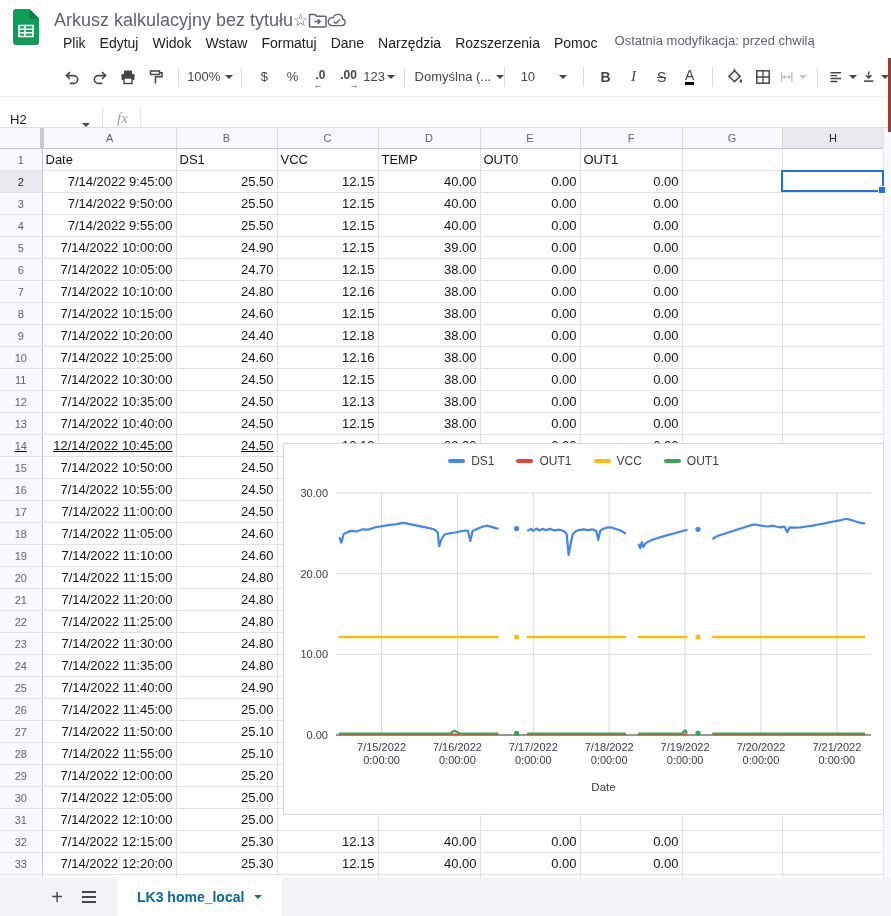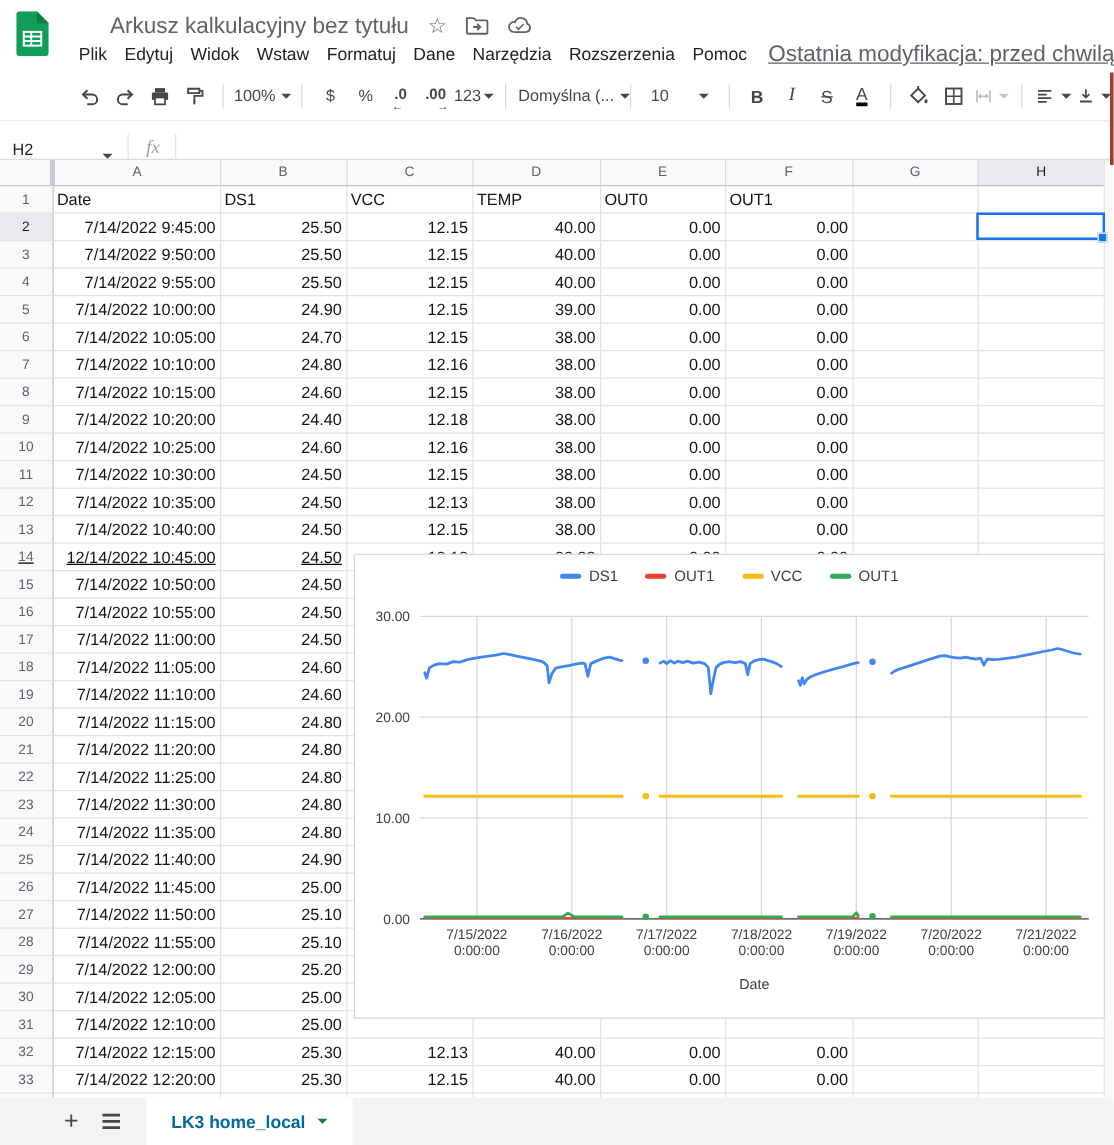--- a/index.html
+++ b/index.html
@@ -2,26 +2,26 @@
 <html><head>
 <meta charset="utf-8">
 <style>
   html,body{margin:0;padding:0}
   body{width:891px;height:916px;position:relative;overflow:hidden;background:#fff;
        font-family:"Liberation Sans",sans-serif;-webkit-font-smoothing:antialiased}
 
   
   .titlebar{position:absolute;left:0;top:0;width:891px;height:57px;background:#fff}
   .logo{position:absolute;left:13px;top:9px}
-  .title-row{position:absolute;left:88px;top:8px;display:flex;align-items:center;gap:15px;height:24px}
+  .title-row{position:absolute;left:54px;top:8px;display:flex;align-items:center;height:24px}
   .doc-title{font-size:18px;color:#5f6368;white-space:nowrap}
   .t-star{font-size:17px;color:#5f6368;line-height:1}
   .menubar{position:absolute;left:56px;top:33px;display:flex;align-items:flex-start;height:22px}
   .menu-item{padding:2px 7px;font-size:14px;color:#202124;border-radius:4px;white-space:nowrap}
-  .last-mod{margin-left:10px;font-size:18px;color:#5f6368;text-decoration:underline;white-space:nowrap}
+  .last-mod{margin-left:10px;font-size:13px;color:#5f6368;white-space:nowrap}
 
   
   .toolbar{position:absolute;left:0;top:57px;width:891px;height:40px;display:flex;align-items:center;
            padding-left:58px;box-sizing:border-box;color:#444746;border-bottom:1px solid #eceef0}
   .tb-btn{height:26px;min-width:24px;display:flex;align-items:center;justify-content:center;
           border-radius:4px;font-size:14px;white-space:nowrap;margin:0 2px;position:relative}
   .tb-sep{width:1px;height:20px;background:#dadce0;margin:0 8px;flex:none}
   .caret{width:0;height:0;border-left:4px solid transparent;border-right:4px solid transparent;
          border-top:4px solid #444746;display:inline-block;margin-left:5px}
   .caret.dis{border-top-color:#c2c6ca}

